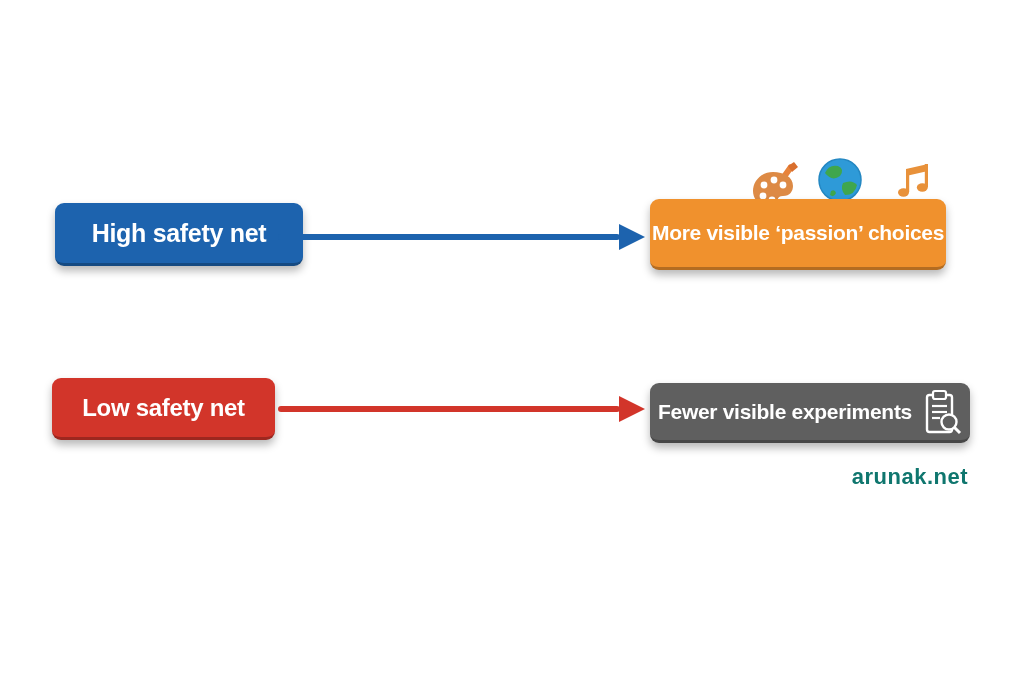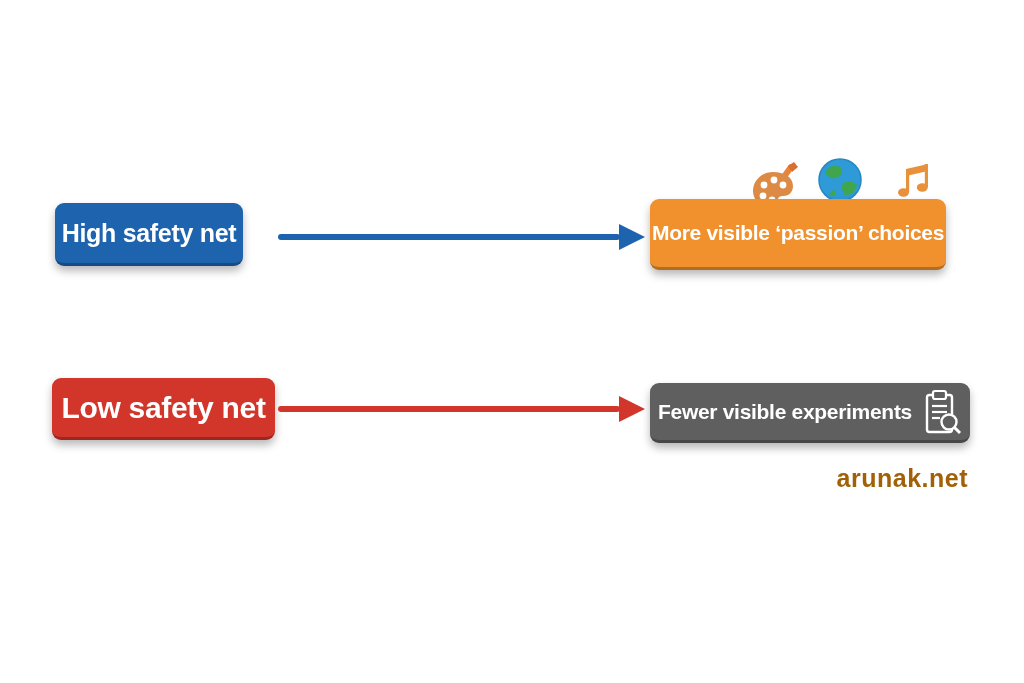--- a/index.html
+++ b/index.html
@@ -20,22 +20,22 @@
     align-items: center;
     justify-content: center;
     border-radius: 9px;
     color: #ffffff;
     font-weight: bold;
     letter-spacing: -0.3px;
     box-shadow: 0 5px 8px rgba(0,0,0,0.28);
     border-bottom: 3px solid rgba(0,0,0,0.25);
     text-align: center;
   }
-  .node-blue   { background: var(--color-blue,   #1d63ae); left: 55px;  top: 203px; width: 188px; height: 63px; font-size: 25px; }
-  .node-red    { background: var(--color-red,    #d2352a); left: 52px;  top: 378px; width: 223px; height: 62px; font-size: 30px; }
+  .node-blue   { background: var(--color-blue,   #1d63ae); left: 55px;  top: 203px; width: 248px; height: 63px; font-size: 25px; }
+  .node-red    { background: var(--color-red,    #d2352a); left: 52px;  top: 378px; width: 223px; height: 62px; font-size: 24px; }
   .node-orange { background: var(--color-orange, #f0912d); left: 650px; top: 199px; width: 296px; height: 71px; font-size: 21px; }
   .node-gray   { background: var(--color-gray,   #606060); left: 650px; top: 383px; width: 320px; height: 60px; font-size: 21px; gap: 10px; }
 
   
   .arrow-line {
     position: absolute;
     height: 6px;
     border-radius: 3px;
   }
   .arrow-line.blue { background: var(--color-blue, #1d63ae); left: 278px; top: 234px; width: 342px; }
@@ -68,23 +68,23 @@
   .note-pos    { left: 893px; top: 160px; width: 40px; height: 40px; }
 
   
   .clipboard-icon { width: 40px; height: 48px; flex: 0 0 auto; }
 
   
   .watermark {
     position: absolute;
     right: 56px;
     top: 464px;
-    font-size: 25px;
+    font-size: 22px;
     font-weight: 600;
-    color: #a16207;
+    color: #0f766e;
     letter-spacing: 0.5px;
   }
 </style>
 </head>
 <body>
 
 <div class="canvas">
 
   <div class="node node-blue">
     <span>High safety net</span>

